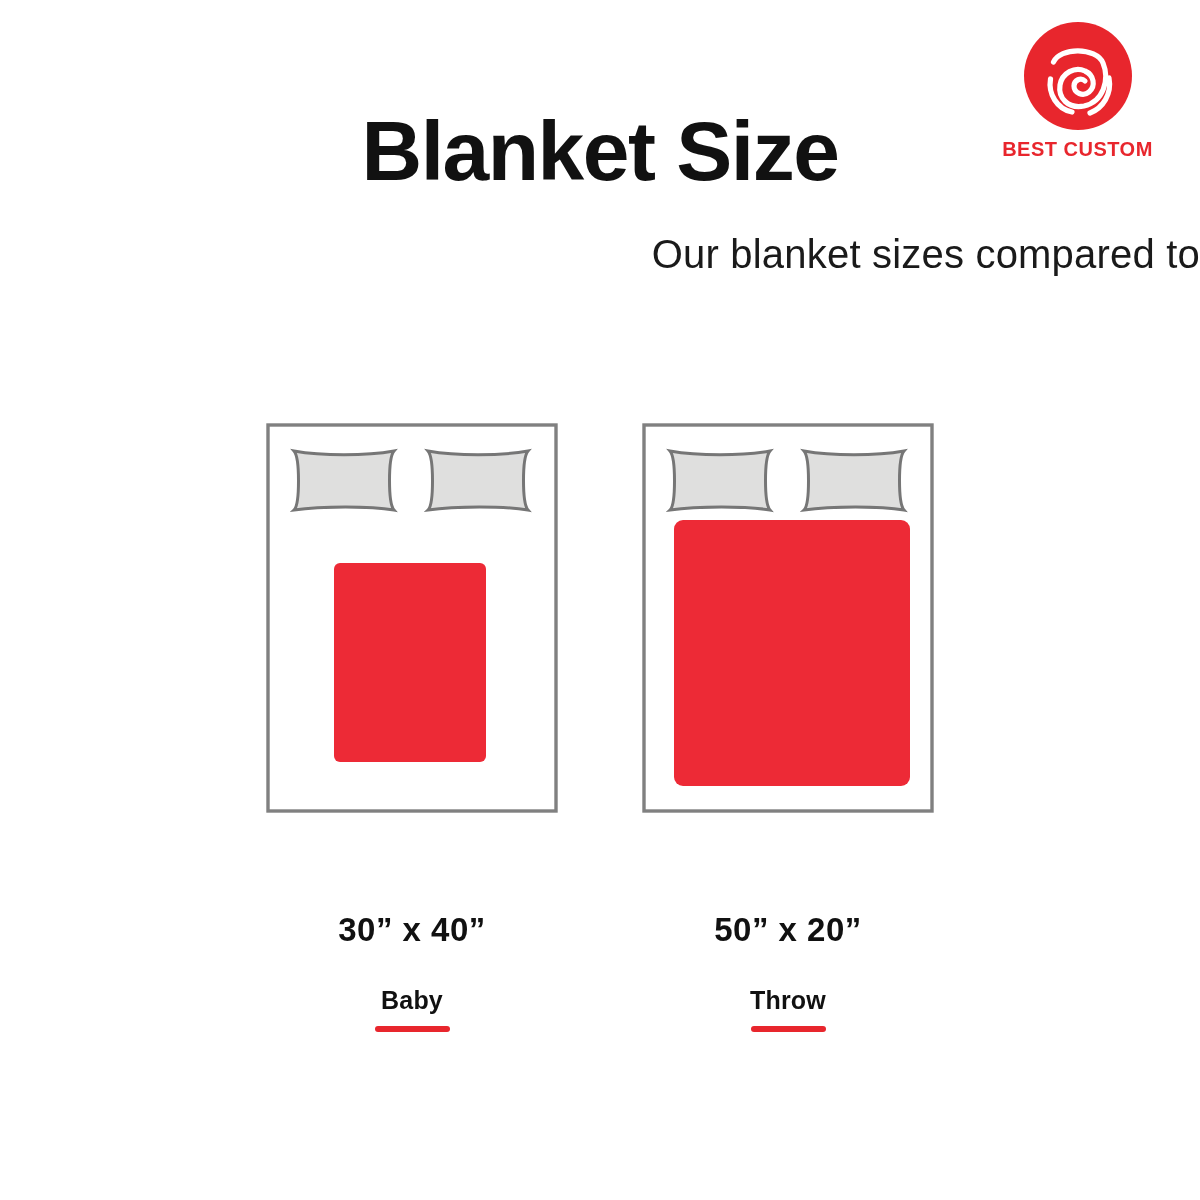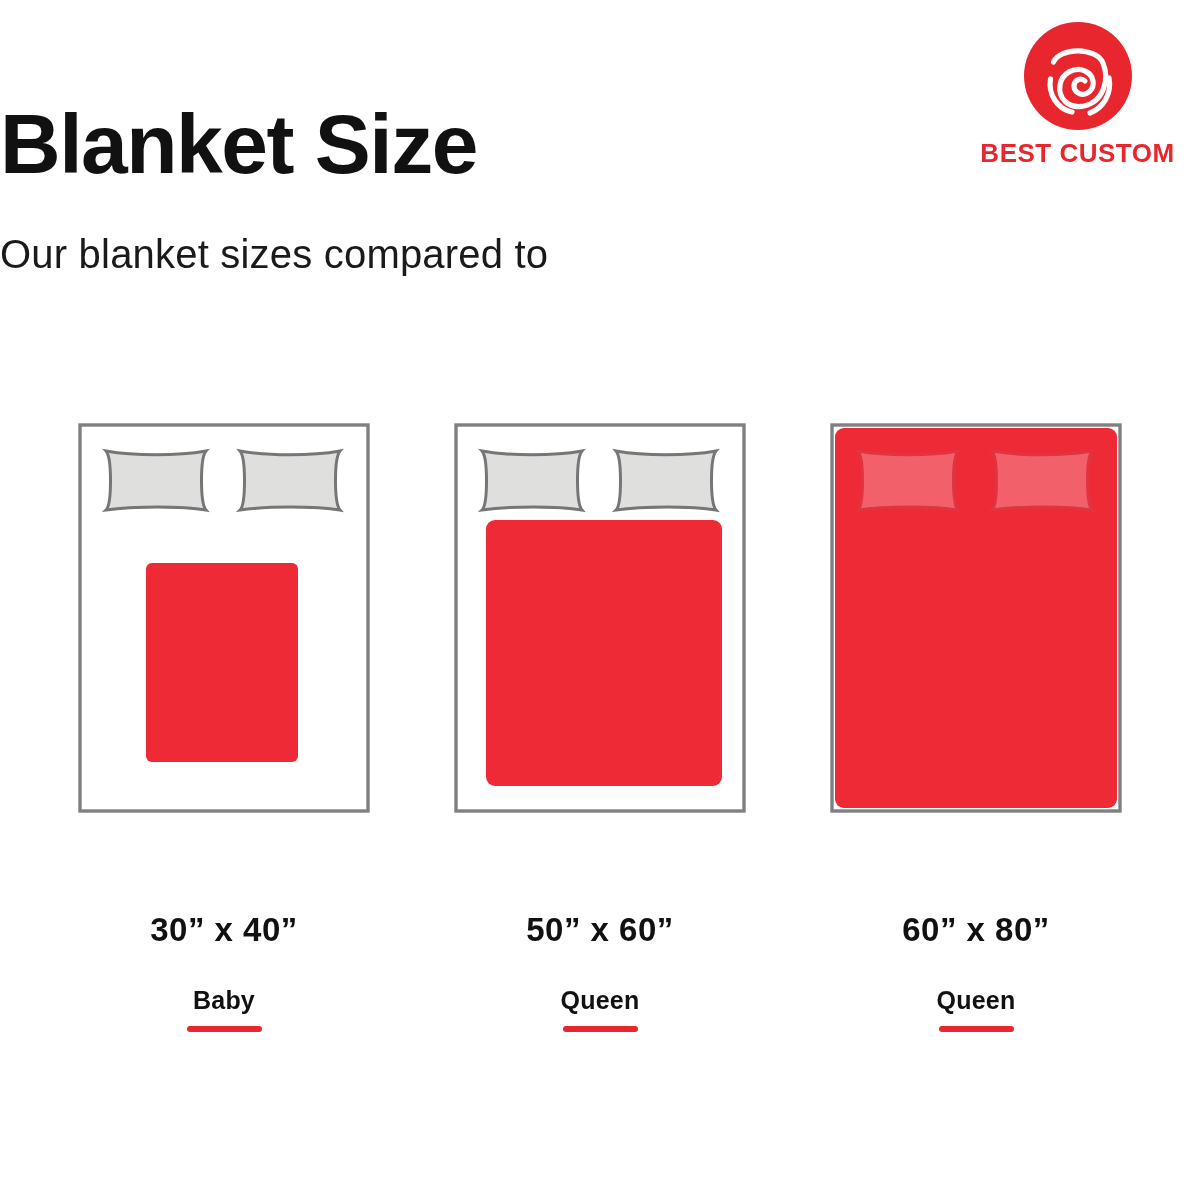--- a/index.html
+++ b/index.html
@@ -29,46 +29,46 @@
   }
   #logo-mark {
     width: 108px;
     height: 108px;
     display: block;
   }
   #logo-wordmark {
     margin-top: 8px;
     font-family: "Liberation Sans", sans-serif;
     font-weight: bold;
-    font-size: 26px;
+    font-size: 20px;
     letter-spacing: 0.5px;
     color: #E8262D;
     white-space: nowrap;
   }
 
   
   #page-title {
     position: absolute;
-    top: 102px;
+    top: 109px;
     left: 0;
     width: 1200px;
-    text-align: left;
+    text-align: center;
     font-family: "Liberation Sans", sans-serif;
     font-weight: bold;
     font-size: 84px;
     line-height: 1;
     letter-spacing: -1.5px;
     color: #111111;
   }
   #page-subtitle {
     position: absolute;
     top: 228px;
     left: 0;
     width: 1200px;
-    text-align: left;
+    text-align: right;
     font-family: "Liberation Sans", sans-serif;
     font-weight: normal;
     font-size: 40px;
     line-height: 1.33;
     letter-spacing: 0.2px;
     color: #1a1a1a;
   }
   #page-subtitle .sub-line { display: block; }
 
   
@@ -159,32 +159,19 @@
 
   <div class="bed-column">
     <div class="bed-figure">
       <svg class="bed-svg" viewBox="0 0 292 396">
         <rect x="2" y="5" width="288" height="386" fill="#FFFFFF" stroke="#808080" stroke-width="3.4"></rect>
         <path d="M28 31 C34 38, 34 84, 28 90 C56 86, 104 86, 128 90 C122 83, 122 38, 128 31 C100 36, 56 36, 28 31 Z" fill="#DFDFDE" stroke="#767676" stroke-width="3"></path>
         <path d="M162 31 C168 38, 168 84, 162 90 C190 86, 238 86, 262 90 C256 83, 256 38, 262 31 C234 36, 190 36, 162 31 Z" fill="#DFDFDE" stroke="#767676" stroke-width="3"></path>
         <rect x="32" y="100" width="236" height="266" rx="9" fill="#ED2A36"></rect>
       </svg>
     </div>
-    <div class="size-label">50” x 60”</div>
-    <div class="name-label">Queen</div>
+    <div class="size-label">50” x 20”</div>
+    <div class="name-label">Throw</div>
     <div class="name-underline"></div>
   </div>
 
-  <div class="bed-column">
-    <div class="bed-figure">
-      <svg class="bed-svg" viewBox="0 0 292 396">
-        <rect x="2" y="5" width="288" height="386" fill="#FFFFFF" stroke="#808080" stroke-width="3.4"></rect>
-        <rect x="5" y="8" width="282" height="380" rx="9" fill="#ED2A36"></rect>
-        <path d="M28 31 C34 38, 34 84, 28 90 C56 86, 104 86, 128 90 C122 83, 122 38, 128 31 C100 36, 56 36, 28 31 Z" fill="#F2616A" stroke="#E03540" stroke-width="3"></path>
-        <path d="M162 31 C168 38, 168 84, 162 90 C190 86, 238 86, 262 90 C256 83, 256 38, 262 31 C234 36, 190 36, 162 31 Z" fill="#F2616A" stroke="#E03540" stroke-width="3"></path>
-      </svg>
-    </div>
-    <div class="size-label">60” x 80”</div>
-    <div class="name-label">Queen</div>
-    <div class="name-underline"></div>
-  </div>
 
 </div>
 
 </body></html>

